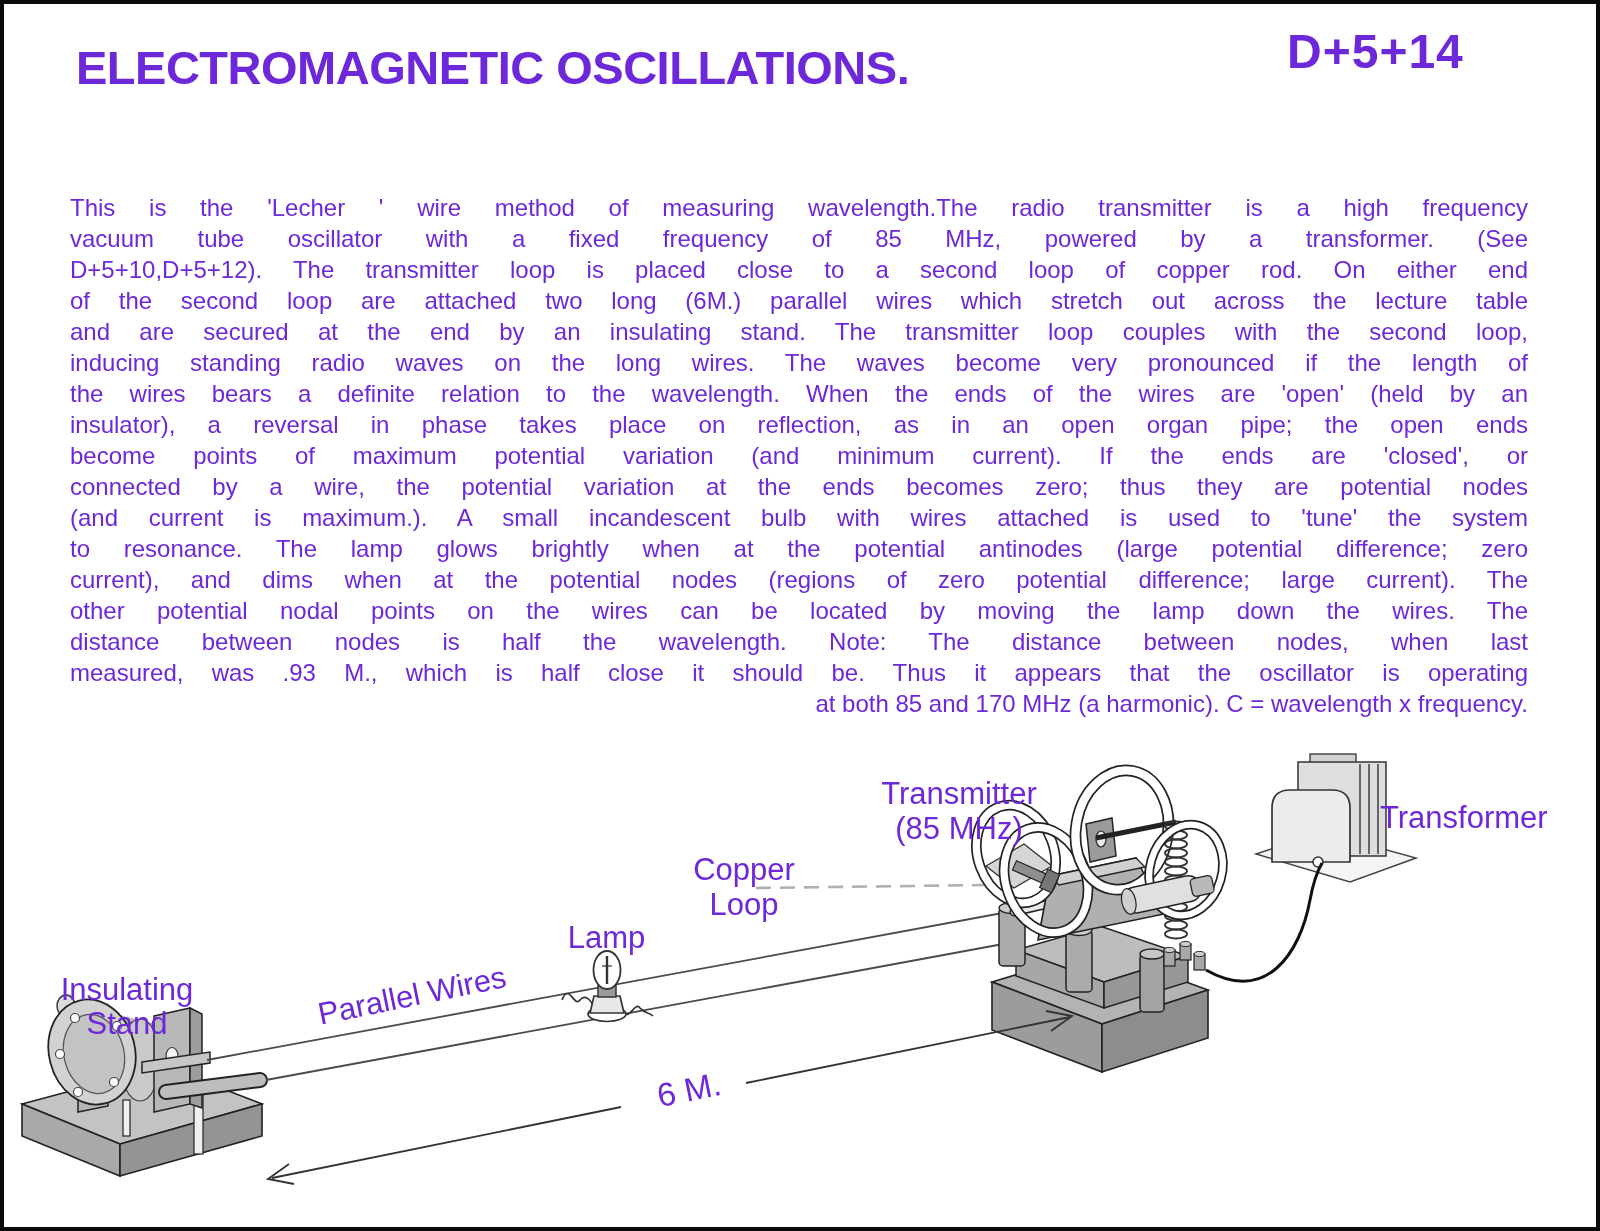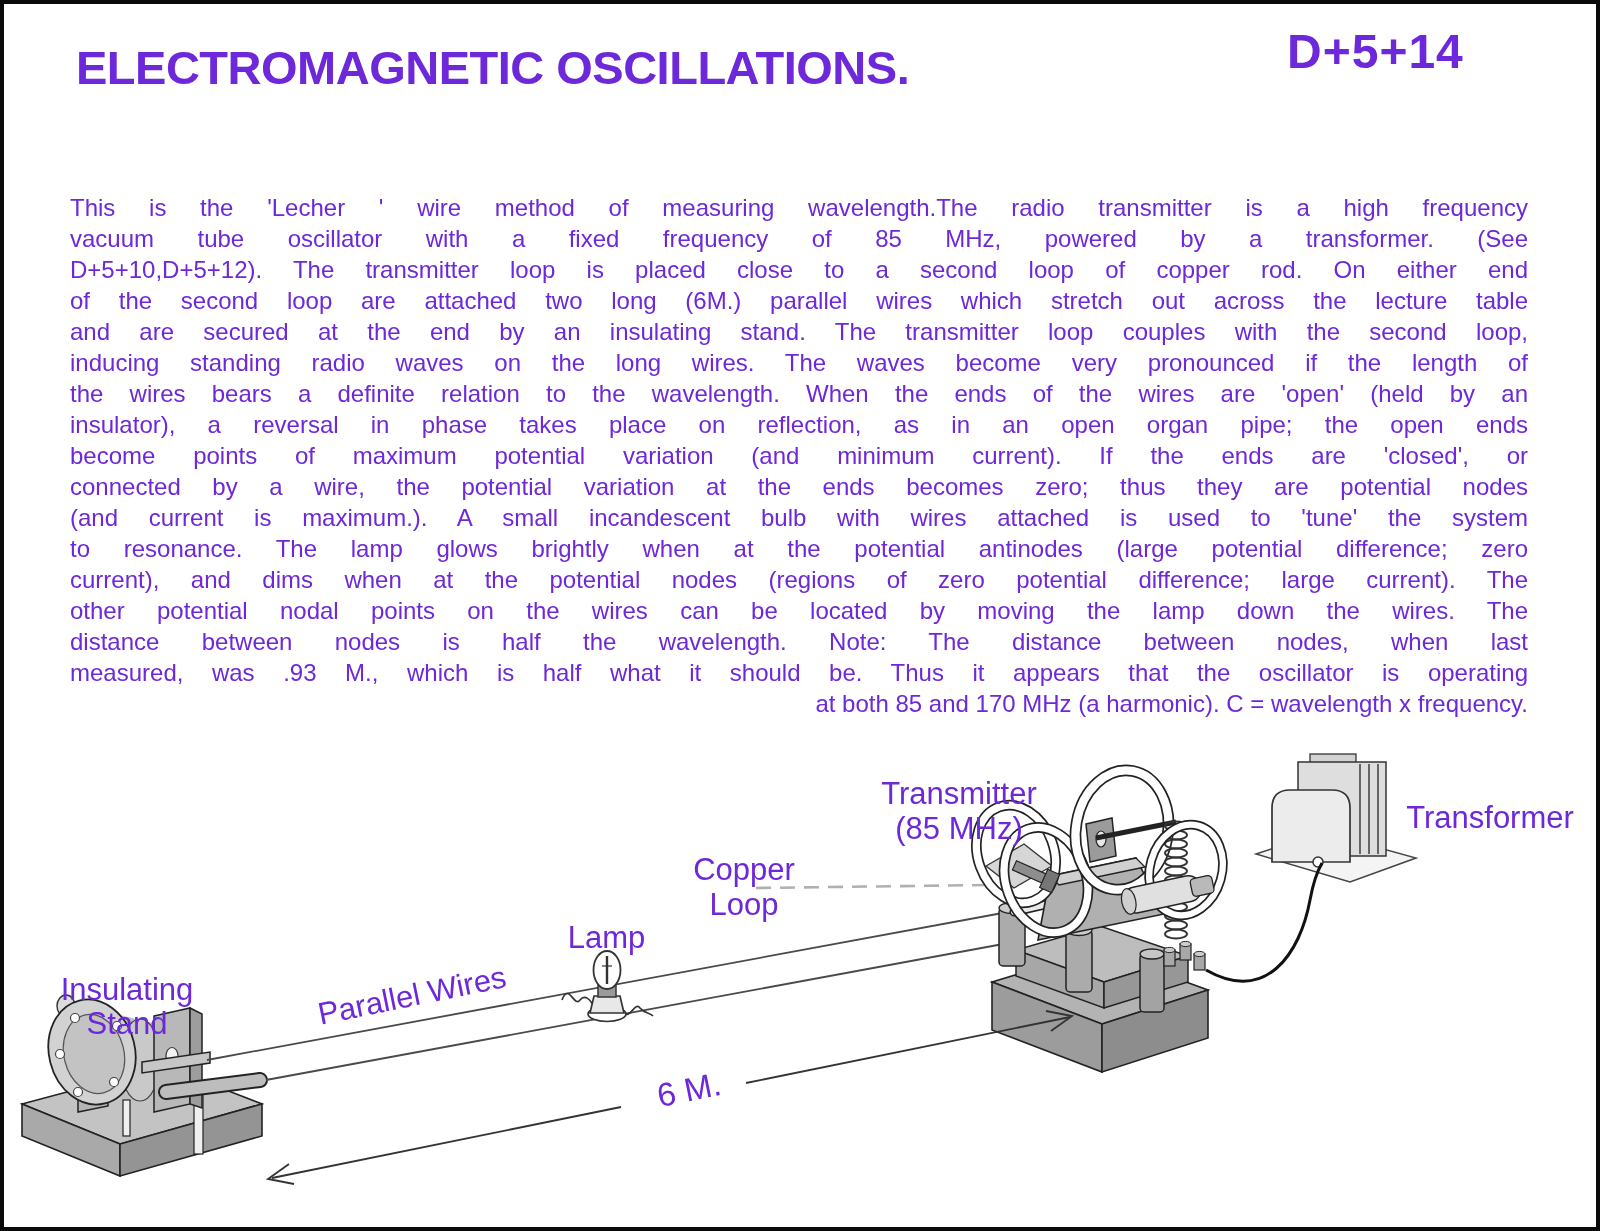--- a/index.html
+++ b/index.html
@@ -42,21 +42,21 @@
   .diagram{
     position:absolute;left:0;top:0;width:1600px;height:1231px;
   }
   .diagram svg{position:absolute;left:0;top:0;}
   .dlabel{
     position:absolute;
     font-size:31px;line-height:35px;
     text-align:center;
     white-space:nowrap;
   }
-  .dlabel.left{text-align:center;}
+  .dlabel.left{text-align:left;}
   .rot{transform:rotate(-11.5deg);transform-origin:50% 50%;}
   .lbl-transmitter{left:820px;top:772px;width:270px;}
   .lbl-transformer{left:1376px;top:796px;width:220px;}
   .lbl-copper{left:660px;top:848px;width:160px;}
   .lbl-lamp{left:545px;top:916px;width:115px;}
   .lbl-insulating{left:38px;top:969px;width:170px;line-height:34px;}
   .lbl-parallel{left:268px;top:974px;width:280px;}
   .lbl-sixm{left:633px;top:1068px;width:104px;font-size:33px;}
 </style>
 </head>
@@ -76,21 +76,21 @@
     <div class="jline">inducing standing radio waves on the long wires.  The waves become very pronounced if the length of</div>
     <div class="jline">the wires bears a definite relation to the wavelength.  When the ends of the wires are 'open' (held by an</div>
     <div class="jline">insulator), a reversal in phase takes place on reflection, as in an open organ pipe; the open ends</div>
     <div class="jline">become points of maximum potential variation (and minimum current). If the ends are 'closed', or</div>
     <div class="jline">connected by a wire, the potential variation at the ends becomes zero; thus they are potential nodes</div>
     <div class="jline">(and current is maximum.).  A small incandescent bulb with wires attached is used to 'tune' the system</div>
     <div class="jline">to resonance.  The lamp glows brightly when at the potential antinodes (large potential difference; zero</div>
     <div class="jline">current), and dims  when at the potential nodes (regions of zero potential difference; large current). The</div>
     <div class="jline">other potential nodal points on the wires can be located by moving the lamp down the wires.  The</div>
     <div class="jline">distance between nodes is half the wavelength.  Note:  The distance between nodes, when last</div>
-    <div class="jline">measured, was .93 M., which is half what it should be.  Thus it appears that the oscillator is operating</div>
+    <div class="jline">measured, was .93 M., which is half close it should be.  Thus it appears that the oscillator is operating</div>
     <div class="lastline">at both 85 and 170 MHz (a harmonic).  C = wavelength x frequency.</div>
   </div>
 
   <div class="diagram">
 
     <svg width="1600" height="1231" viewBox="0 0 1600 1231">
 
       <g>
         <path d="M18,1100 L160,1062 L258,1100 L116,1140 Z" fill="#c3c3c3" stroke="#222" stroke-width="1.6"></path>
         <path d="M18,1100 L18,1132 L116,1172 L116,1140 Z" fill="#a9a9a9" stroke="#222" stroke-width="1.6"></path>

